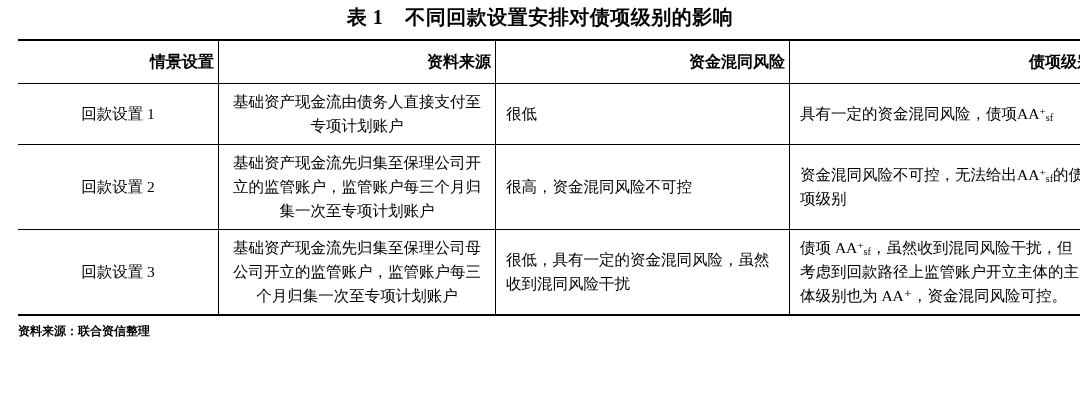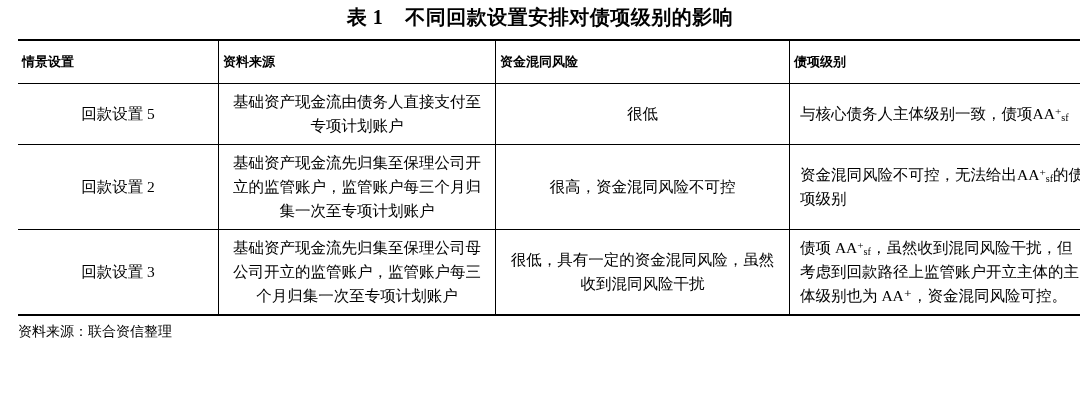--- a/index.html
+++ b/index.html
@@ -44,22 +44,22 @@
     vertical-align: middle;
     font-size: 15.5px;
     line-height: 1.55;
     padding: 6px 10px;
     font-family: "Liberation Serif", "DejaVu Serif", serif;
   }
   table.main tr.head th {
     border-top: 2px solid #000;
     border-bottom: 1px solid #000;
     font-weight: bold;
-    text-align: left;
-    font-size: 13px;
+    text-align: right;
+    font-size: 16px;
     padding: 6px 4px;
     height: 30px;
   }
   table.main tr.head th:first-child,
   table.main tr.body-row td:first-child {
     border-left: none;
   }
   table.main tr.head th:last-child,
   table.main tr.body-row td:last-child {
     border-right: none;
@@ -73,31 +73,31 @@
   .c-scenario {
     width: 192px;
     text-align: center;
   }
   .c-desc {
     width: 268px;
     text-align: center;
   }
   .c-risk {
     width: 285px;
-    text-align: center;
+    text-align: left;
   }
   .c-rating {
     width: 299px;
     text-align: left;
   }
   .source {
-    font-size: 14px;
+    font-size: 12px;
     margin: 7px 0 0 18px;
     font-family: "Liberation Serif", "DejaVu Serif", serif;
-    font-weight: normal;
+    font-weight: bold;
   }
   sub {
     font-size: 0.66em;
     vertical-align: -0.22em;
   }
   sup {
     font-size: 0.72em;
     vertical-align: 0.36em;
   }
   .r2 { letter-spacing: 0; }
@@ -114,24 +114,24 @@
   <table class="main">
     <tbody>
         <tr class="head">
       <th class="c-scenario">情景设置</th>
       <th class="c-desc">资料来源</th>
       <th class="c-risk">资金混同风险</th>
       <th class="c-rating">债项级别</th>
     </tr>
 
     <tr class="body-row">
-      <td class="c-scenario">回款设置 5</td>
+      <td class="c-scenario">回款设置 1</td>
       <td class="c-desc">基础资产现金流由债务人直接支付至专项计划账户</td>
       <td class="c-risk">很低</td>
-      <td class="c-rating"><span>与核心债务人主体级别一致，债项</span><span>AA</span><sup>+</sup><sub>sf</sub><span></span></td>
+      <td class="c-rating"><span>具有一定的资金混同风险，债项</span><span>AA</span><sup>+</sup><sub>sf</sub><span></span></td>
     </tr>
 
     <tr class="body-row">
       <td class="c-scenario">回款设置 2</td>
       <td class="c-desc">基础资产现金流先归集至保理公司开立的监管账户，监管账户每三个月归集一次至专项计划账户</td>
       <td class="c-risk">很高，资金混同风险不可控</td>
       <td class="c-rating"><span>资金混同风险不可控，无法给出</span><span>AA</span><sup>+</sup><sub>sf</sub><span>的债项级别</span></td>
     </tr>
 
     <tr class="body-row last">

